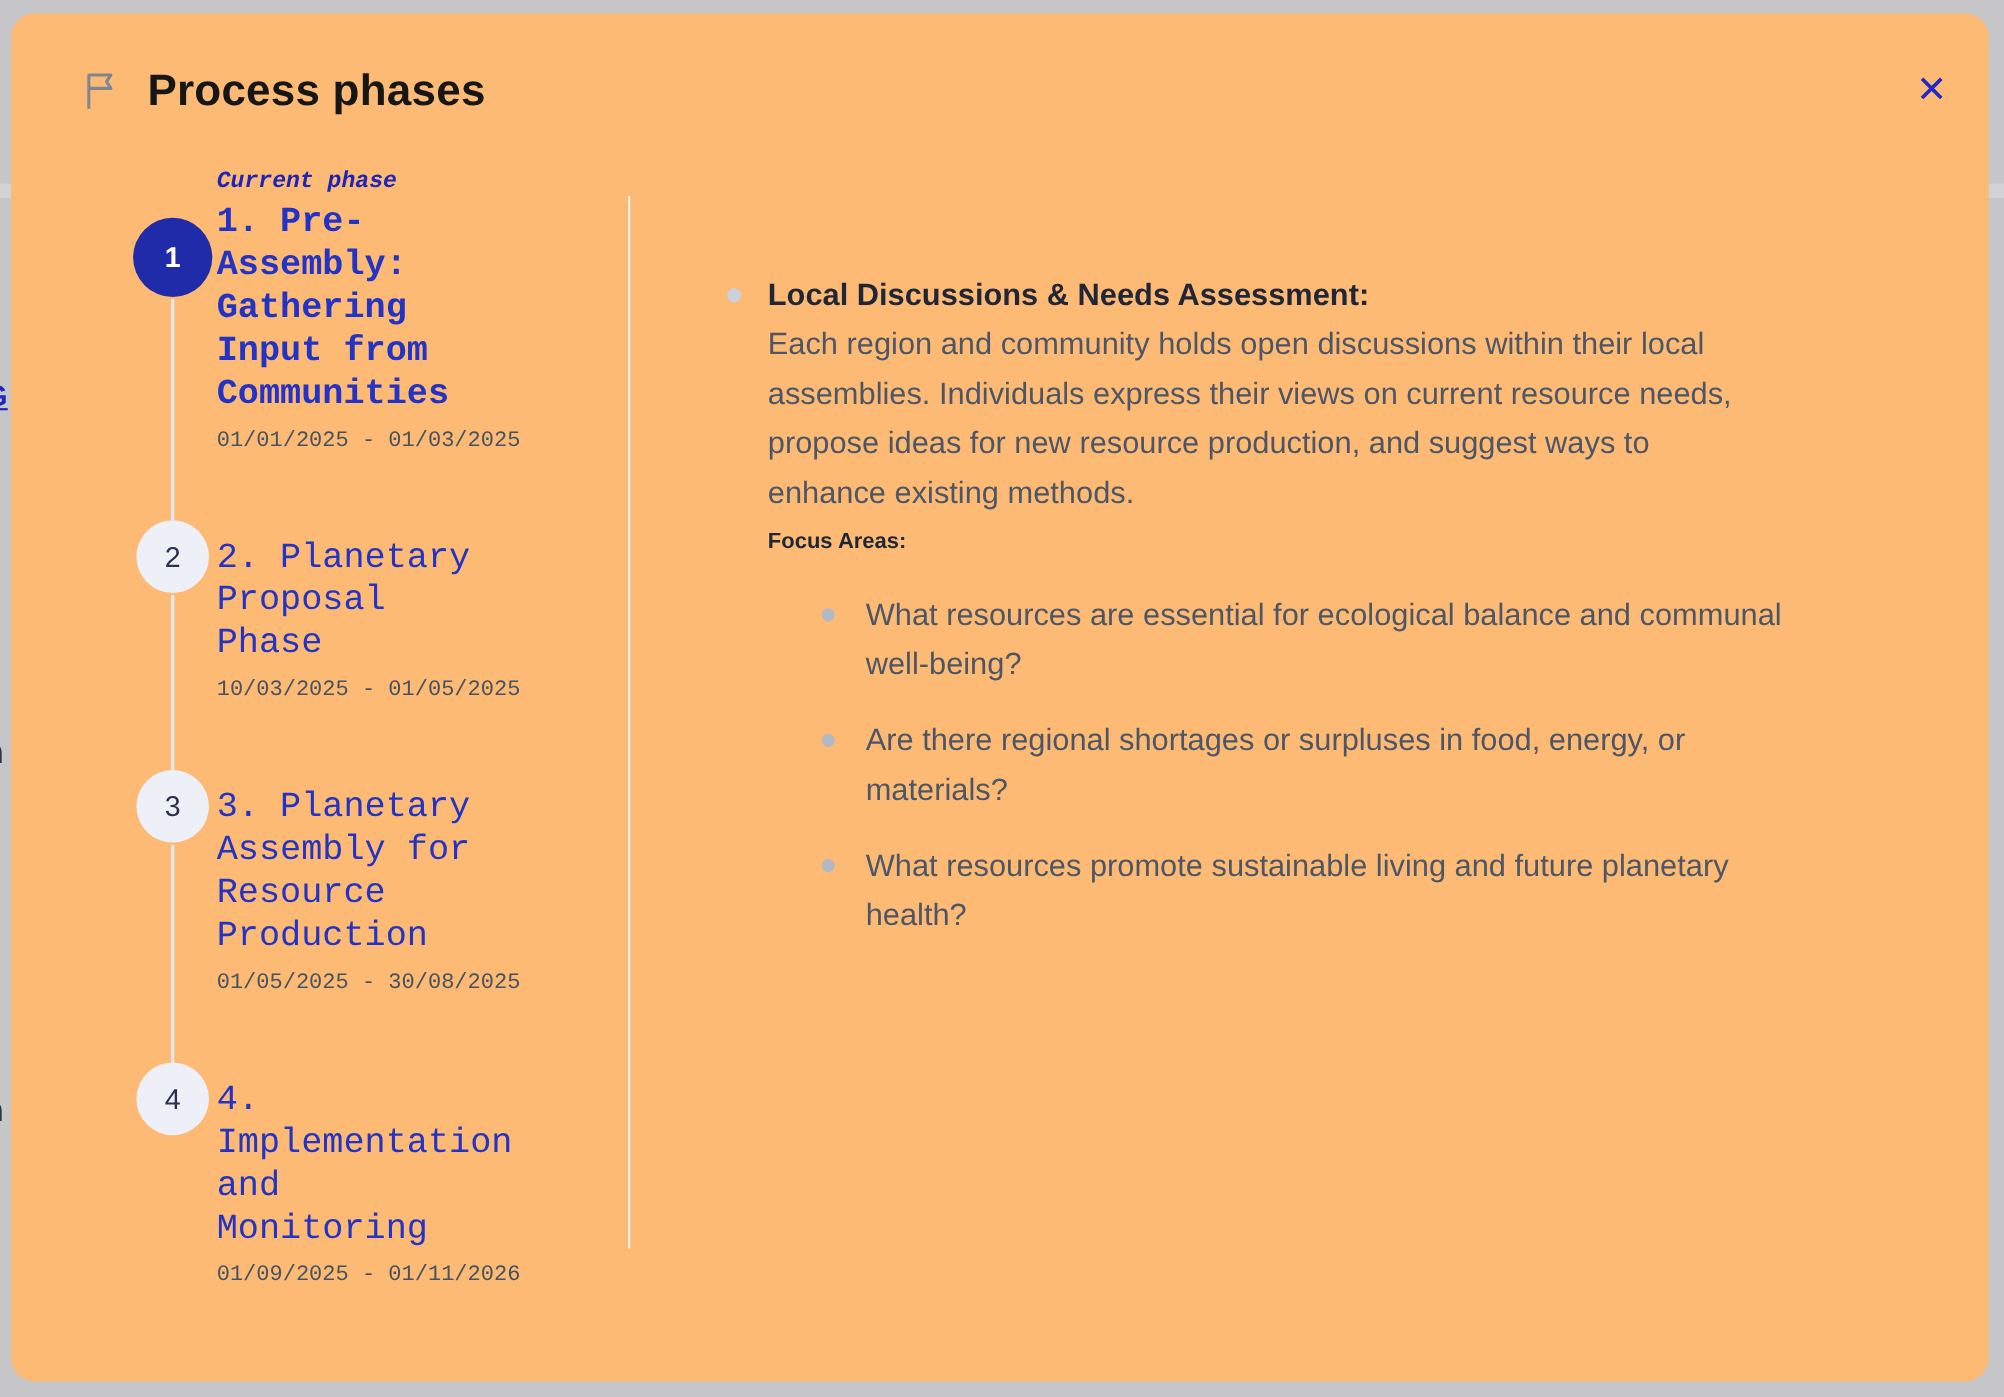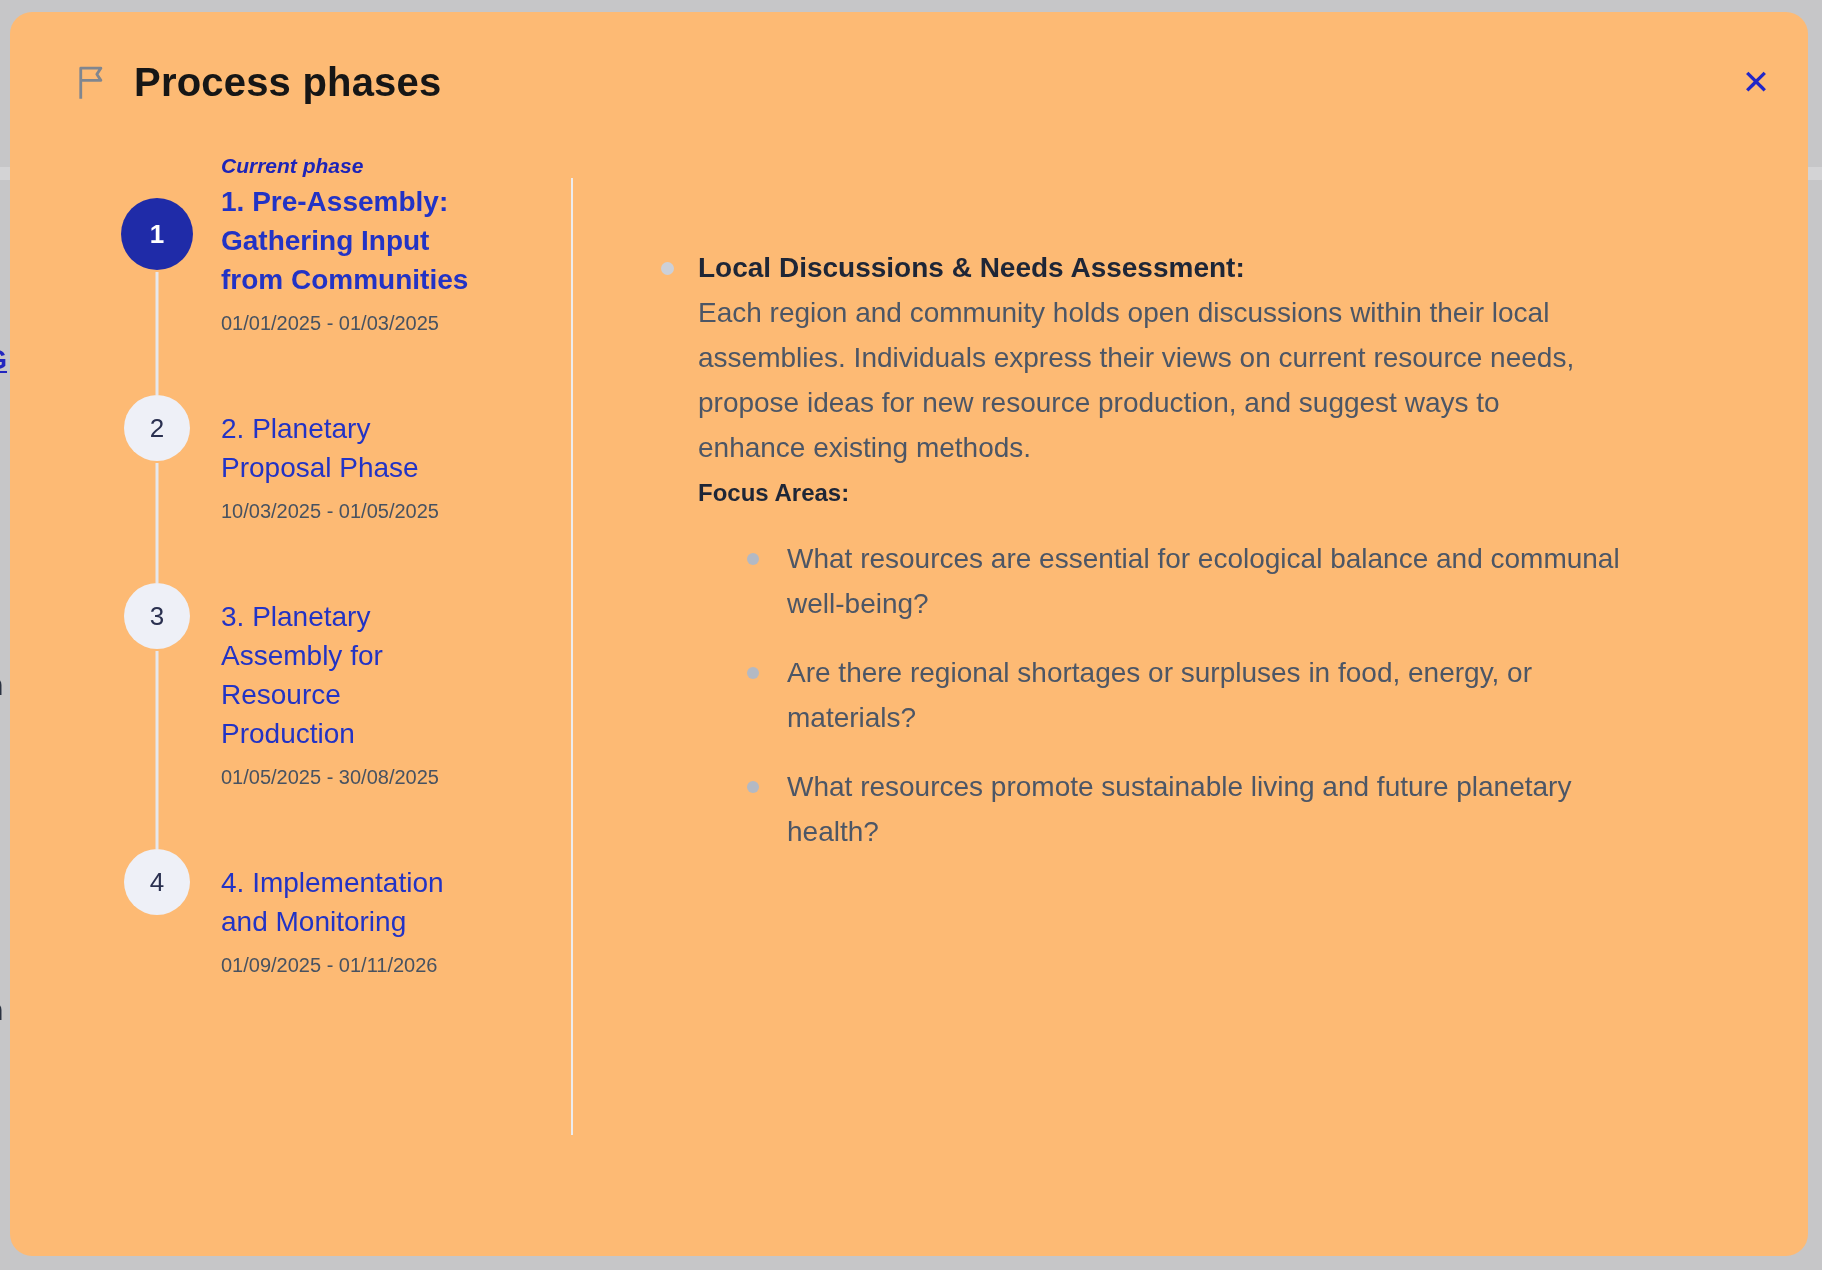--- a/index.html
+++ b/index.html
@@ -76,48 +76,48 @@
     width: 66px; height: 66px; margin-top: 0;
     background: #eef0f7; color: #2a3050; font-weight: 400;
   }
   .phase-item:not(:last-child) .marker-col::after {
     content: ""; position: absolute; left: 50%; transform: translateX(-50%);
     width: 3px; background: #e6e8ee; bottom: -56px; z-index: 1;
   }
   .phase-item.current .marker-col::after { top: 120px; }
   .phase-item:not(.current):not(:last-child) .marker-col::after { top: 68px; }
 
-  .phase-text { margin-left: 28px; width: 250px; }
+  .phase-text { margin-left: 4px; width: 250px; font-family: Liberation Mono, monospace; }
   .phase-item:not(.current) .phase-text { padding-top: 14px; }
   .current-badge {
     color: #1d24b8; font-size: 21px; font-weight: 700; font-style: italic;
     line-height: 28px; margin-bottom: 2px;
   }
   .phase-title {
-    color: #2233c5; font-size: 28px; line-height: 39px; cursor: pointer;
+    color: #2233c5; font-size: 32px; line-height: 39px; cursor: pointer;
   }
   .phase-item.current .phase-title { font-weight: 700; }
   .phase-dates {
     color: #475261; font-size: 20px; line-height: 32px; margin-top: 8px;
     white-space: nowrap;
   }
 
   
   .content { position: absolute; left: 643px; top: 233px; width: 1110px; }
   .main-list { list-style: none; }
   .main-item { position: relative; padding-left: 45px; }
   .main-bullet {
     position: absolute; left: 8px; top: 17px;
     width: 13px; height: 13px; border-radius: 50%; background: #ccd0d8;
   }
   .content-heading-line { font-size: 28px; line-height: 45px; color: #1e2637; }
   .content-heading { font-weight: 700; }
   .heading-colon { font-weight: 700; }
   .content-paragraph { font-size: 28px; line-height: 45px; color: #4c5666; max-width: 880px; }
-  .content-subheading { font-size: 24px; line-height: 45px; font-weight: 700; color: #1e2637; }
+  .content-subheading { font-size: 20px; line-height: 45px; font-weight: 700; color: #1e2637; }
 
   .focus-list { list-style: none; margin-top: 21px; margin-left: 45px; }
   .focus-item {
     position: relative; padding-left: 44px; margin-bottom: 24px;
     font-size: 28px; line-height: 45px; color: #4c5666; max-width: 895px;
   }
   .focus-bullet {
     position: absolute; left: 4px; top: 17px;
     width: 12px; height: 12px; border-radius: 50%; background: #b3b9c4;
   }

